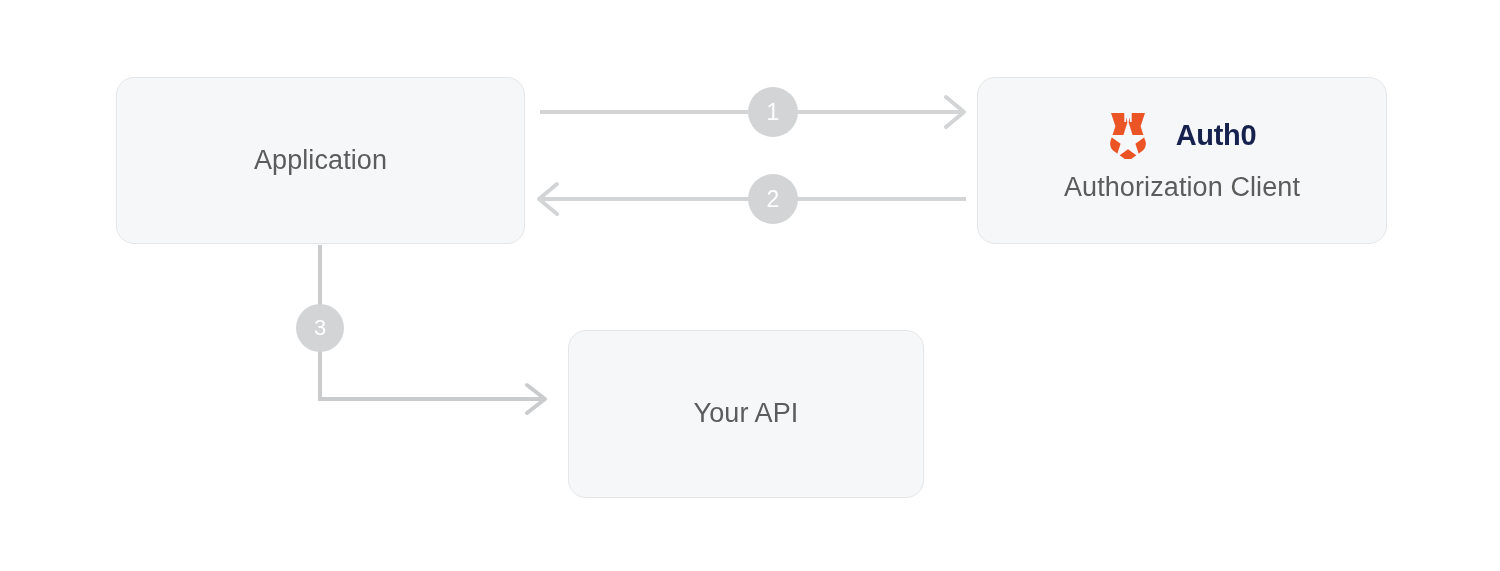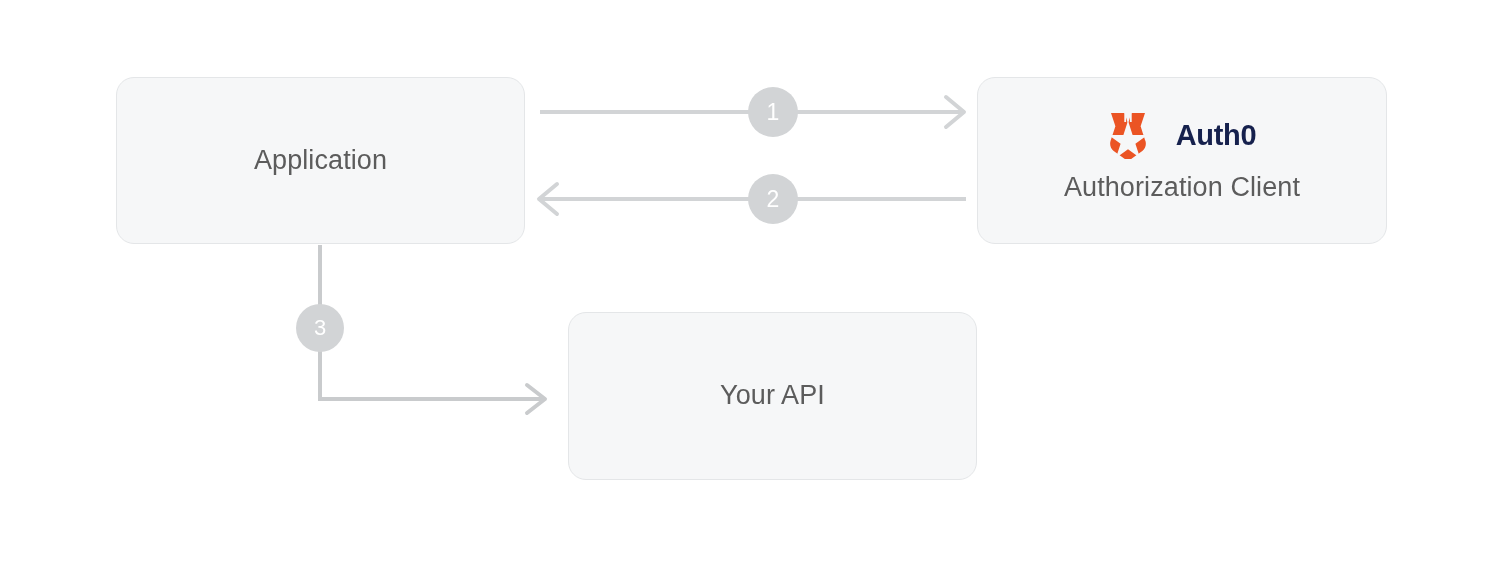--- a/index.html
+++ b/index.html
@@ -46,22 +46,22 @@
     height: 167px;
   }
   #auth0-box {
     left: 977px;
     top: 77px;
     width: 410px;
     height: 167px;
   }
   #api-box {
     left: 568px;
-    top: 312px;
-    width: 409px;
+    top: 330px;
+    width: 356px;
     height: 168px;
   }
   .auth0-brand {
     display: flex;
     flex-direction: row;
     align-items: center;
     justify-content: flex-start;
     gap: 28px;
     margin-bottom: 8px;
   }

